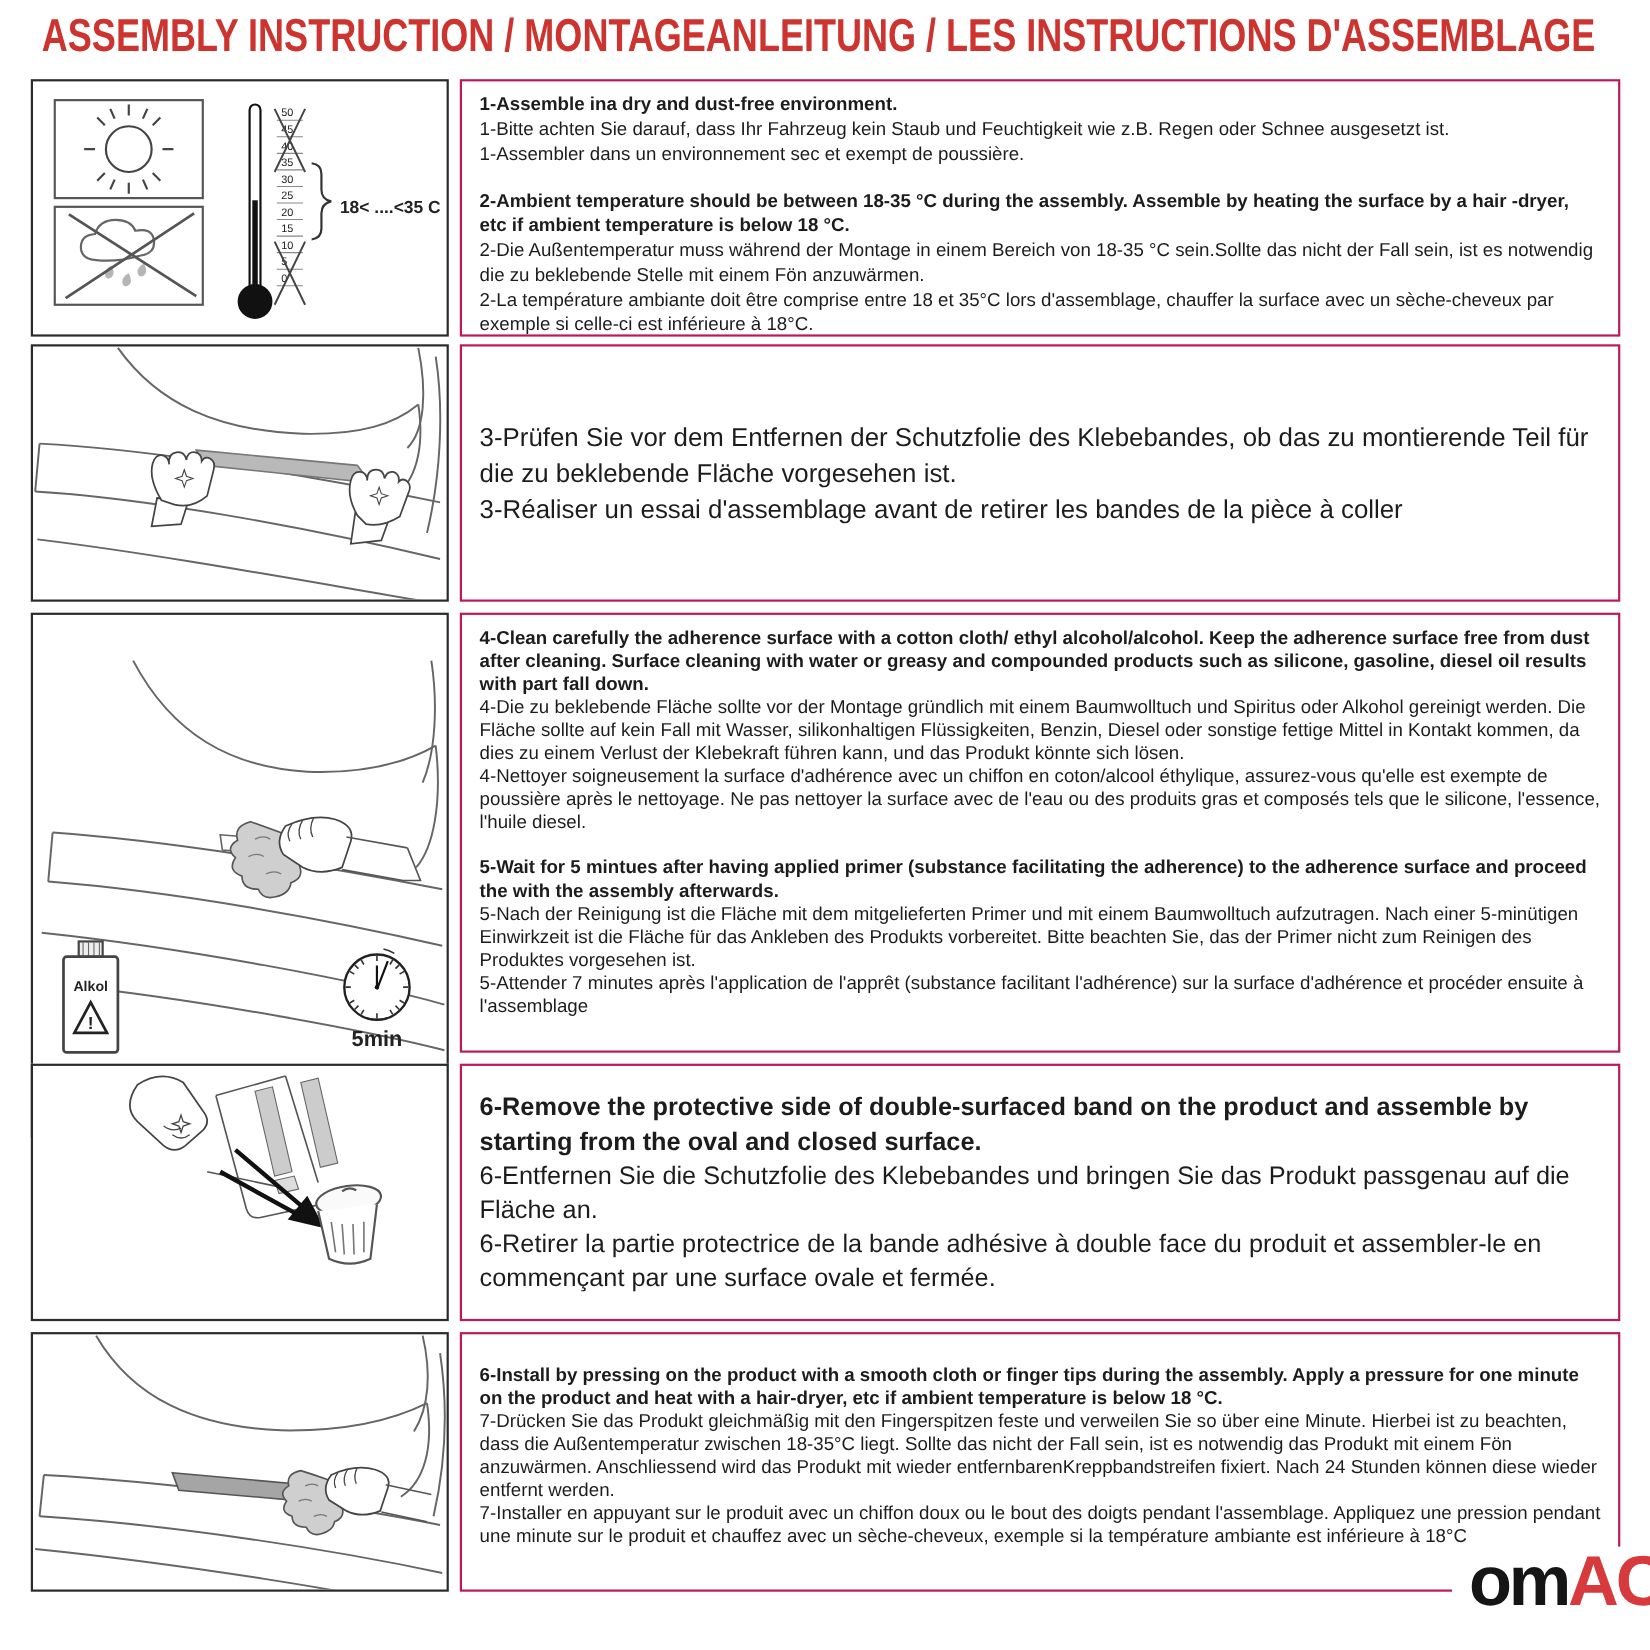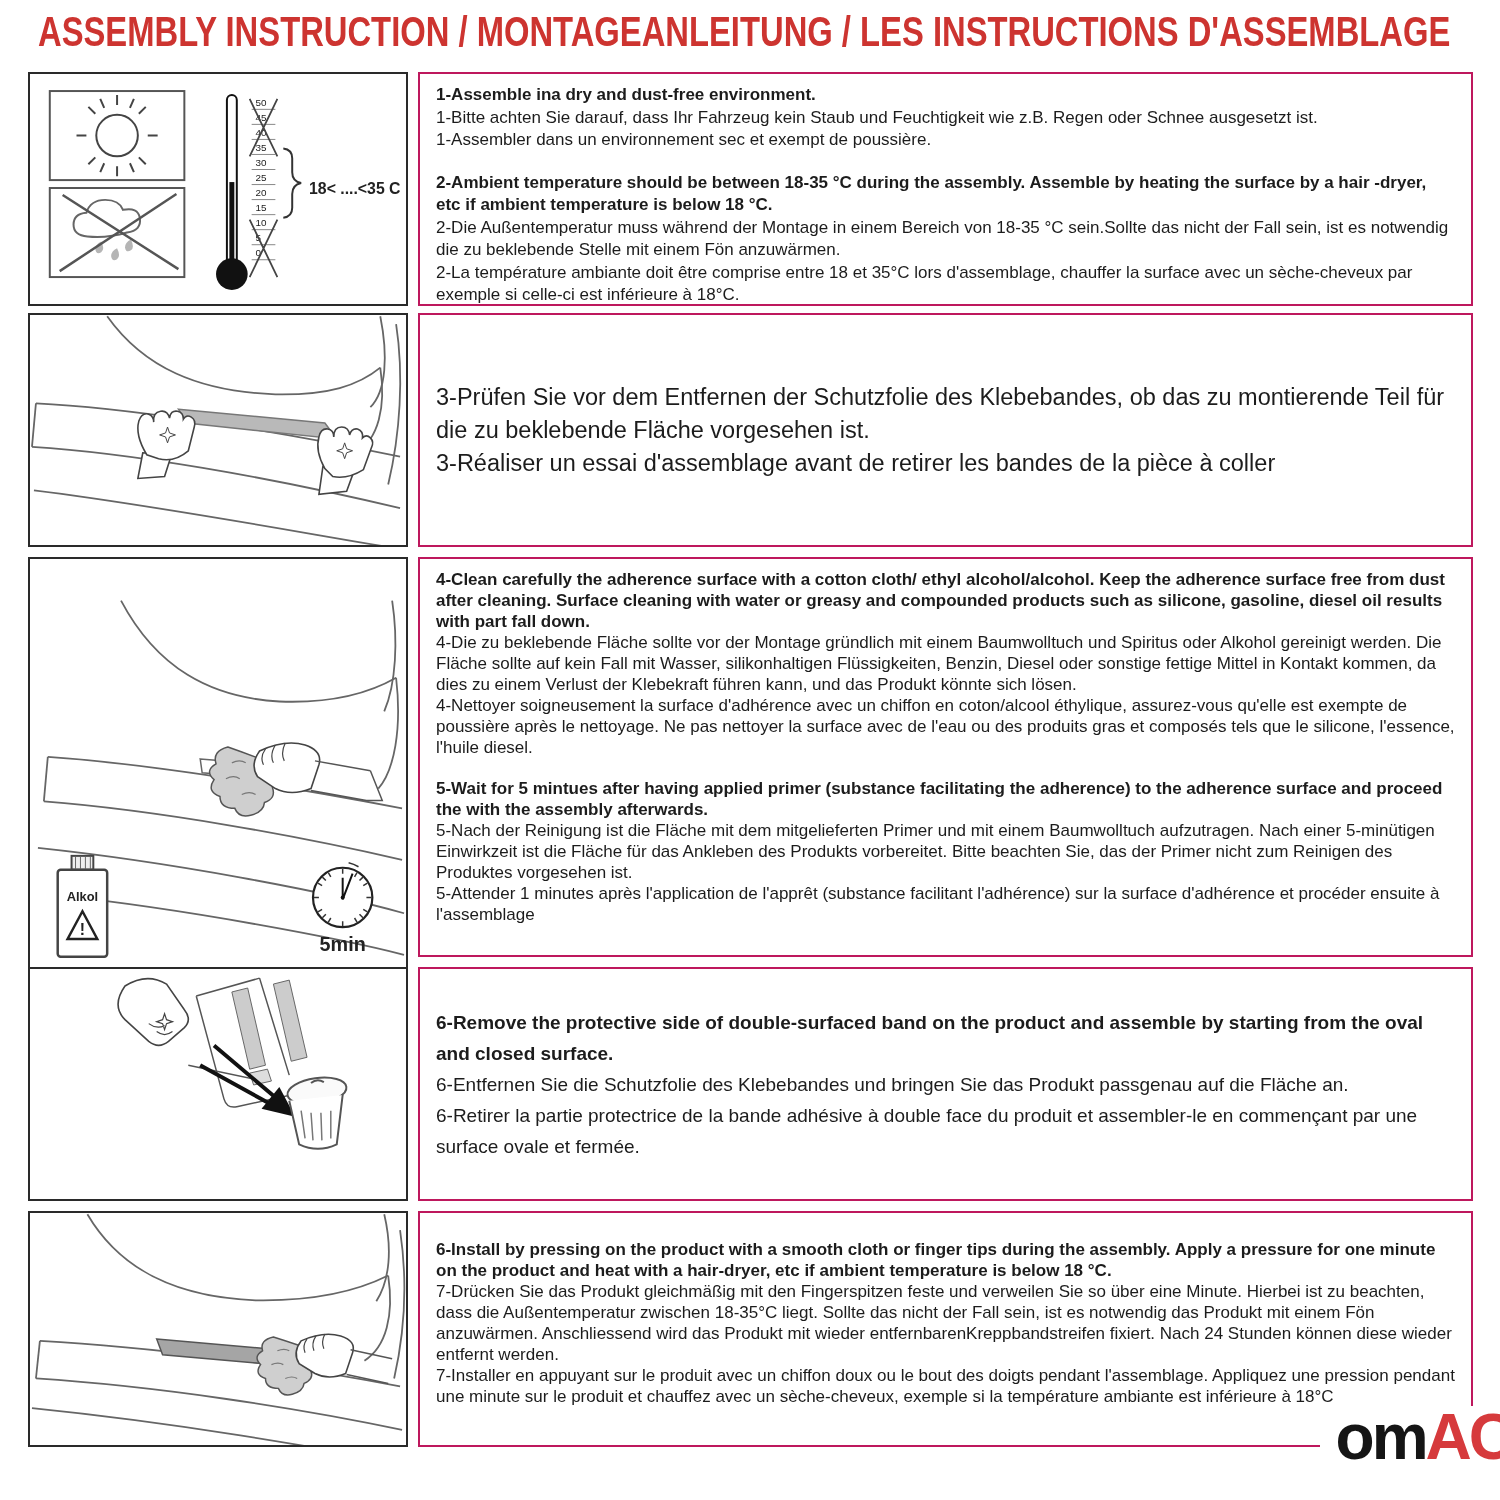--- a/index.html
+++ b/index.html
@@ -12,21 +12,21 @@
   .illus svg{display:block;width:100%;height:100%;}
   .txt{position:absolute;left:418px;width:1055px;border:2px solid #be185d;background:#fff;
        box-sizing:border-box;padding:10px 16px;}
   .txt p{margin:0;}
   .small p{font-size:17px;line-height:21px;}
   #t1.small p{line-height:22.5px;}
   .small p.b{font-weight:bold;}
   .small p.gap{margin-top:20px;}
   .large{display:flex;flex-direction:column;justify-content:center;}
   .large p{font-size:23.5px;line-height:33px;}
-  #t4.large p{font-size:19px;line-height:31px;}
+  #t4.large p{font-size:23px;line-height:31px;}
   .large p.b{font-weight:bold;}
   .logo{position:absolute;right:34px;top:1406px;background:#fff;padding:0 2px 4px 16px;
         font-weight:bold;font-size:64px;line-height:62px;letter-spacing:-3px;z-index:5;}
   .logo .lb{color:#151515;text-transform:lowercase;}
   .logo .lr{color:#d63a3c;}
   svg text{font-family:"Liberation Sans",sans-serif;fill:#222;}
 </style>
 </head>
 <body>
 
@@ -152,21 +152,21 @@
         <text x="0" y="54" font-size="20" font-weight="bold" text-anchor="middle">5min</text>
       </g>
     </svg>
   </div>
   <div class="txt small" id="t3" style="top:557px;height:400px;">
     <p class="b">4-Clean carefully the adherence surface with a cotton cloth/ ethyl alcohol/alcohol. Keep the adherence surface free from dust after cleaning. Surface cleaning with water or greasy and compounded products such as silicone, gasoline, diesel oil results with part fall down.</p>
     <p>4-Die zu beklebende Fläche sollte vor der Montage gründlich mit einem Baumwolltuch und Spiritus oder Alkohol gereinigt werden. Die Fläche sollte auf kein Fall mit Wasser, silikonhaltigen Flüssigkeiten, Benzin, Diesel oder sonstige fettige Mittel in Kontakt kommen, da dies zu einem Verlust der Klebekraft führen kann, und das Produkt könnte sich lösen.</p>
     <p>4-Nettoyer soigneusement la surface d'adhérence avec un chiffon en coton/alcool éthylique, assurez-vous qu'elle est exempte de poussière après le nettoyage. Ne pas nettoyer la surface avec de l'eau ou des produits gras et composés tels que le silicone, l'essence, l'huile diesel.</p>
     <p class="b gap">5-Wait for 5 mintues after having applied primer (substance facilitating the adherence) to the adherence surface and proceed the with the assembly afterwards.</p>
     <p>5-Nach der Reinigung ist die Fläche mit dem mitgelieferten Primer und mit einem Baumwolltuch aufzutragen. Nach einer 5-minütigen Einwirkzeit ist die Fläche für das Ankleben des Produkts vorbereitet. Bitte beachten Sie, das der Primer nicht zum Reinigen des Produktes vorgesehen ist.</p>
-    <p>5-Attender 1 minutes après l'application de l'apprêt (substance facilitant l'adhérence) sur la surface d'adhérence et procéder ensuite à l'assemblage</p>
+    <p>5-Attender 7 minutes après l'application de l'apprêt (substance facilitant l'adhérence) sur la surface d'adhérence et procéder ensuite à l'assemblage</p>
   </div>
 
   <div class="illus" style="top:967px;height:234px;">
     <svg viewBox="0 0 380 230">
       <g fill="#fff" stroke="#444" stroke-width="1.6">
         <path d="M96,16 q-14,20 0,34 l24,22 q10,8 20,0 l16,-14 q8,-8 0,-18 L138,14 q-20,-12 -42,2 z"></path>
         <path d="M120,54 q8,6 16,2 M128,62 q8,6 16,0 M136,44 l2,6 6,2 -6,2 -2,6 -2,-6 -6,-2 6,-2 z" fill="none" stroke-width="1.2"></path>
       </g>
       <g stroke="#555" stroke-width="1.5" fill="none">
         <path d="M168,26 L232,8 M168,26 L196,130 q3,10 13,8 L292,120 M232,8 L262,106"></path>

